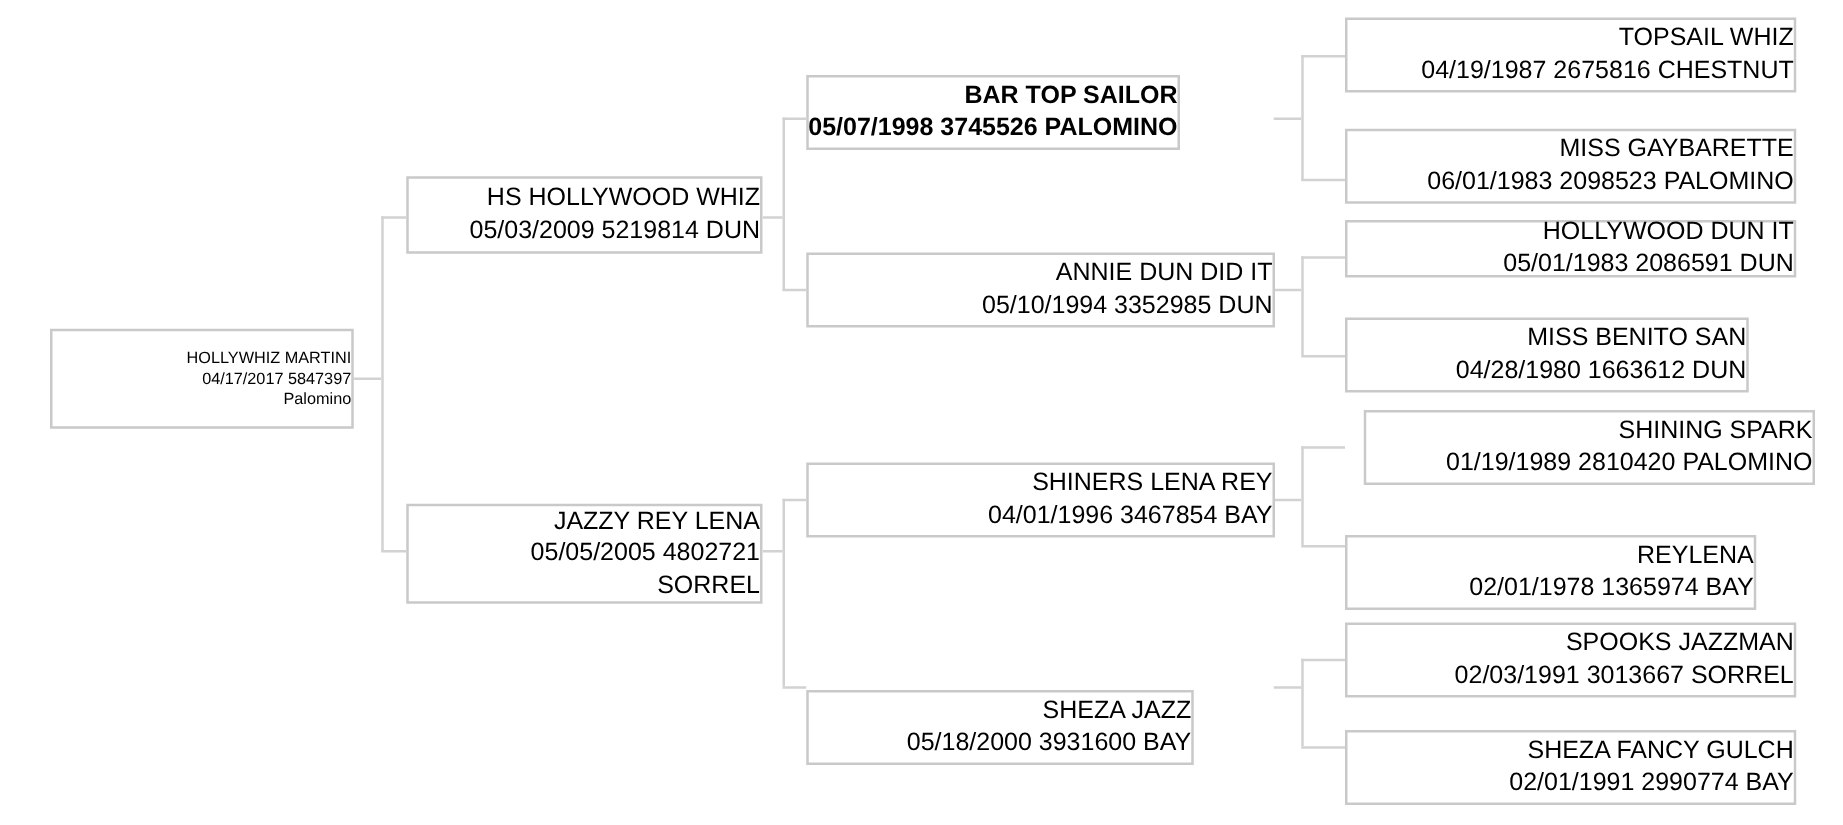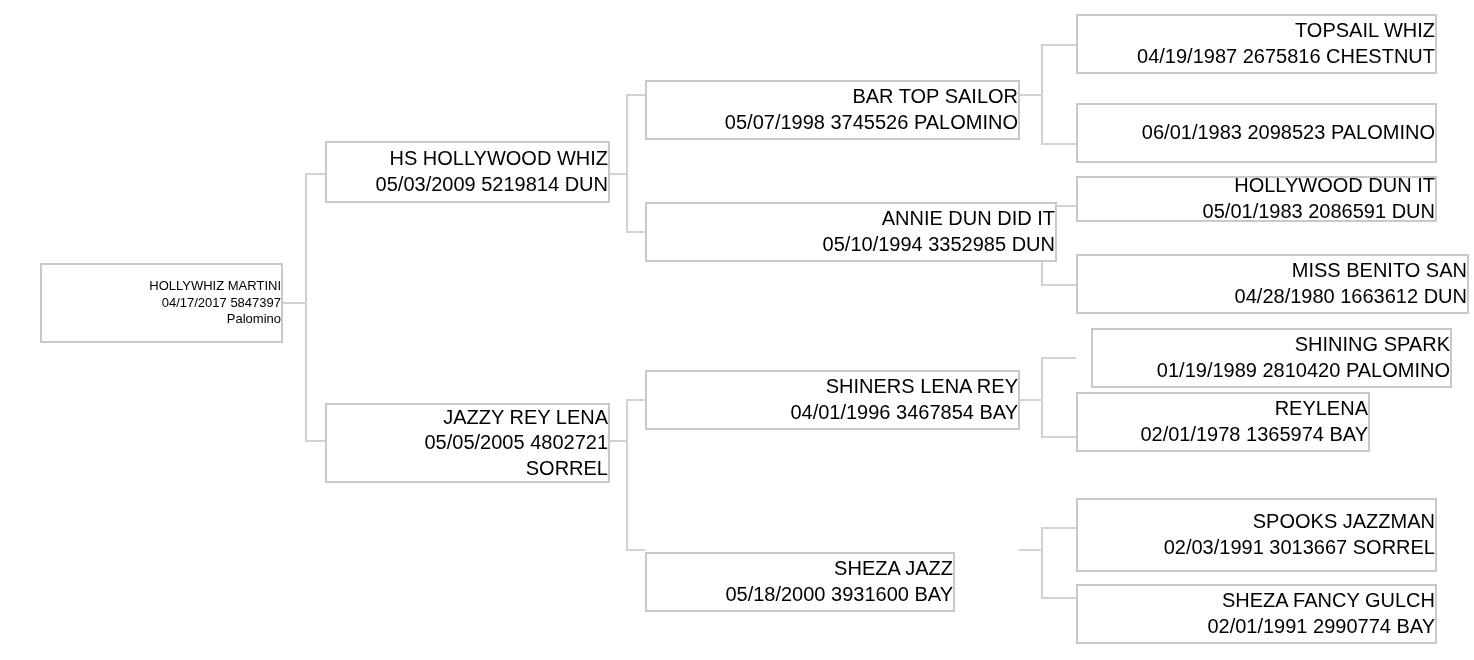--- a/index.html
+++ b/index.html
@@ -102,70 +102,71 @@
     <span class="line1">HS HOLLYWOOD WHIZ</span>
     <span class="line2">05/03/2009 5219814 DUN</span>
   </div>
 
   <div class="node gen1" style="left:325px; top:403px; width:285px; height:80px;">
     <span class="line1">JAZZY REY LENA</span>
     <span class="line2">05/05/2005 4802721</span>
     <span class="line3">SORREL</span>
   </div>
 
-  <div class="node gen2" style="left:645px; top:80px; width:375px; height:60px;">
+  <div class="node gen2" style="left:645px; top:60px; width:299px; height:60px;font-weight:bold;">
     <span class="line1">BAR TOP SAILOR</span>
     <span class="line2">05/07/1998 3745526 PALOMINO</span>
   </div>
 
-  <div class="node gen2" style="left:645px; top:202px; width:412px; height:60px;">
+  <div class="node gen2" style="left:645px; top:202px; width:375px; height:60px;">
     <span class="line1">ANNIE DUN DID IT</span>
     <span class="line2">05/10/1994 3352985 DUN</span>
   </div>
 
   <div class="node gen2" style="left:645px; top:370px; width:375px; height:60px;">
     <span class="line1">SHINERS LENA REY</span>
     <span class="line2">04/01/1996 3467854 BAY</span>
   </div>
 
   <div class="node gen2" style="left:645px; top:532px; width:310px; height:60px;margin-top:20px;">
     <span class="line1">SHEZA JAZZ</span>
     <span class="line2">05/18/2000 3931600 BAY</span>
   </div>
 
   <div class="node gen3" style="left:1076px; top:14px; width:361px; height:60px;">
     <span class="line1">TOPSAIL WHIZ</span>
     <span class="line2">04/19/1987 2675816 CHESTNUT</span>
   </div>
 
   <div class="node gen3" style="left:1076px; top:103px; width:361px; height:60px;">
+    <span class="line1">MISS GAYBARETTE</span>
     <span class="line2">06/01/1983 2098523 PALOMINO</span>
   </div>
 
   <div class="node gen3" style="left:1076px; top:176px; width:361px; height:46px;">
     <span class="line1">HOLLYWOOD DUN IT</span>
     <span class="line2">05/01/1983 2086591 DUN</span>
   </div>
 
-  <div class="node gen3" style="left:1076px; top:254px; width:393px; height:60px;">
+  <div class="node gen3" style="left:1076px; top:254px; width:323px; height:60px;">
     <span class="line1">MISS BENITO SAN</span>
     <span class="line2">04/28/1980 1663612 DUN</span>
   </div>
 
   <div class="node gen3" style="left:1076px; top:328px; width:361px; height:60px;margin-left:15px;">
     <span class="line1">SHINING SPARK</span>
     <span class="line2">01/19/1989 2810420 PALOMINO</span>
   </div>
 
-  <div class="node gen3" style="left:1076px; top:392px; width:294px; height:60px;">
+  <div class="node gen3" style="left:1076px; top:428px; width:329px; height:60px;">
     <span class="line1">REYLENA</span>
     <span class="line2">02/01/1978 1365974 BAY</span>
   </div>
 
-  <div class="node gen3" style="left:1076px; top:498px; width:361px; height:74px;">
+  <div class="node gen3" style="left:1076px; top:498px; width:361px; height:60px;">
     <span class="line1">SPOOKS JAZZMAN</span>
     <span class="line2">02/03/1991 3013667 SORREL</span>
   </div>
 
   <div class="node gen3" style="left:1076px; top:568px; width:361px; height:60px;margin-top:16px;">
     <span class="line1">SHEZA FANCY GULCH</span>
     <span class="line2">02/01/1991 2990774 BAY</span>
   </div>
 
 </div>

